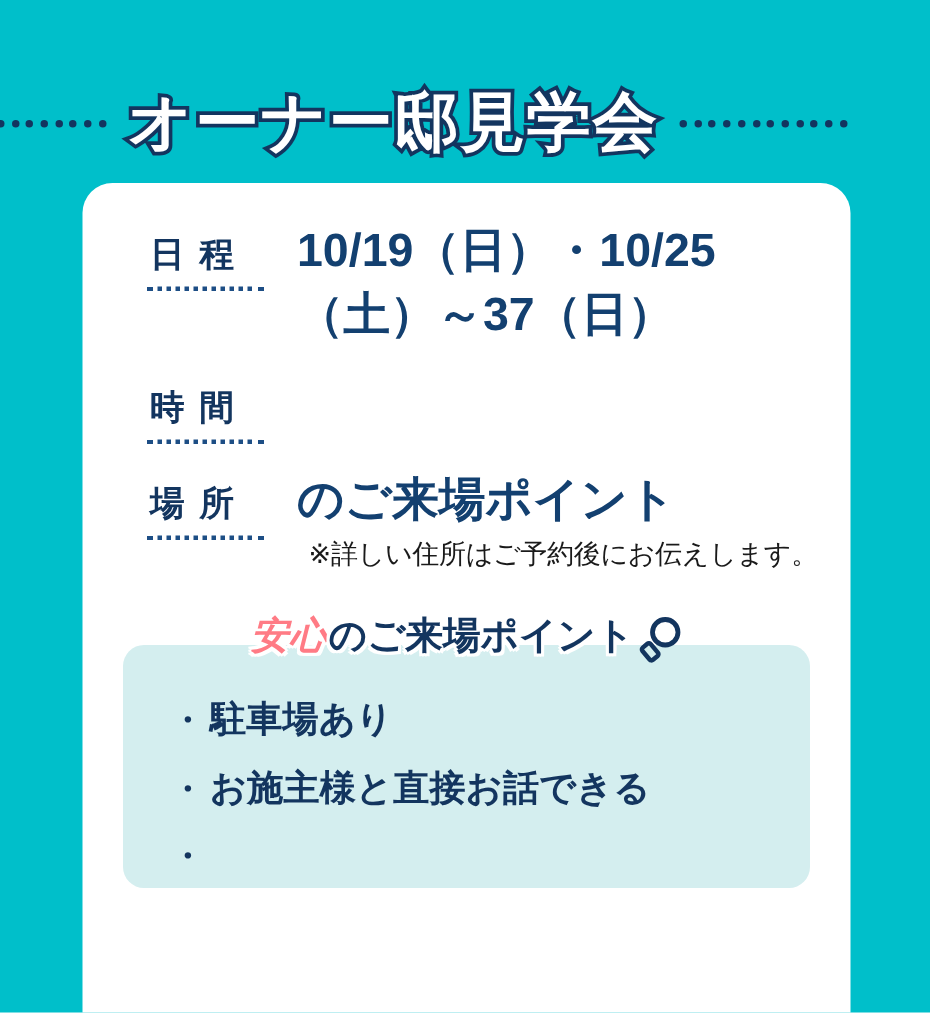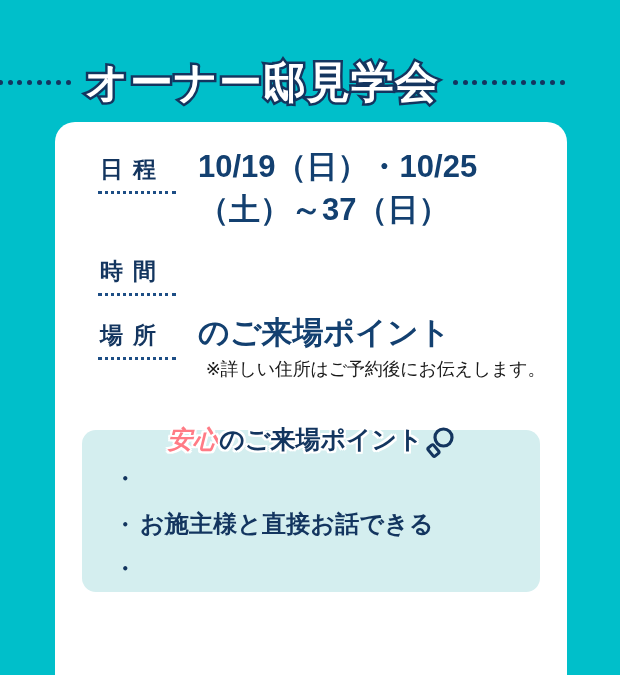--- a/index.html
+++ b/index.html
@@ -110,21 +110,21 @@
     line-height: 1.5;
     margin-top: 2px;
     letter-spacing: -0.2px;
     text-align: center;
   }
 
   
   .points-heading {
     position: absolute;
     left: 0;
-    top: 304px;
+    top: 288px;
     width: 512px;
     text-align: center;
     z-index: 3;
     font-size: 25px;
     font-weight: 700;
     white-space: nowrap;
     line-height: 1;
     font-family: Liberation Mono, monospace;
   }
   .points-heading .accent {
@@ -237,20 +237,21 @@
   <div class="points-heading">
     <span class="accent">安心</span><span class="plain">のご来場ポイント</span><span class="mag-icon"><svg width="30" height="32" viewBox="0 0 30 32" fill="none" xmlns="http://www.w3.org/2000/svg">
           <circle cx="18.5" cy="11.5" r="8.5" stroke="#13355f" stroke-width="3.2" fill="none"></circle>
           <rect x="4.4" y="19.4" width="7.2" height="10.6" rx="1.6" transform="rotate(-40 8 24)" stroke="#13355f" stroke-width="3" fill="none"></rect>
         </svg></span>
   </div>
 
   <div class="points-box">
     <div class="point-item">
       <span class="point-bullet">・</span>
+      <span>駐車場あり</span>
     </div>
     <div class="point-item">
       <span class="point-bullet">・</span>
       <span>お施主様と直接お話できる</span>
     </div>
     <div class="point-item">
       <span class="point-bullet">・</span>
     </div>
   </div>
 

